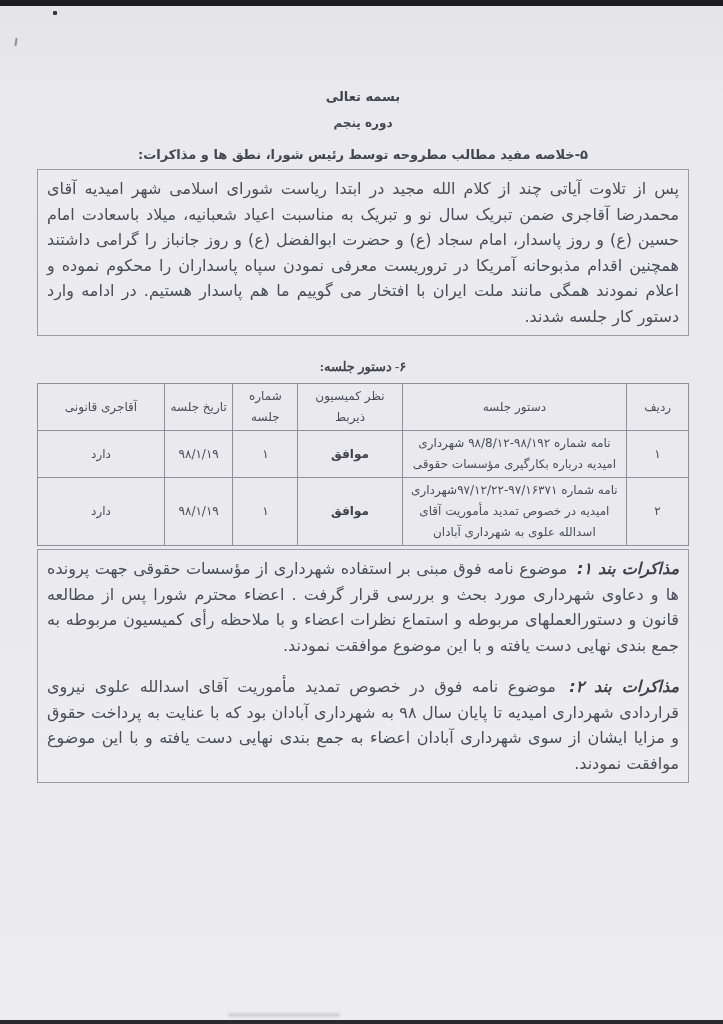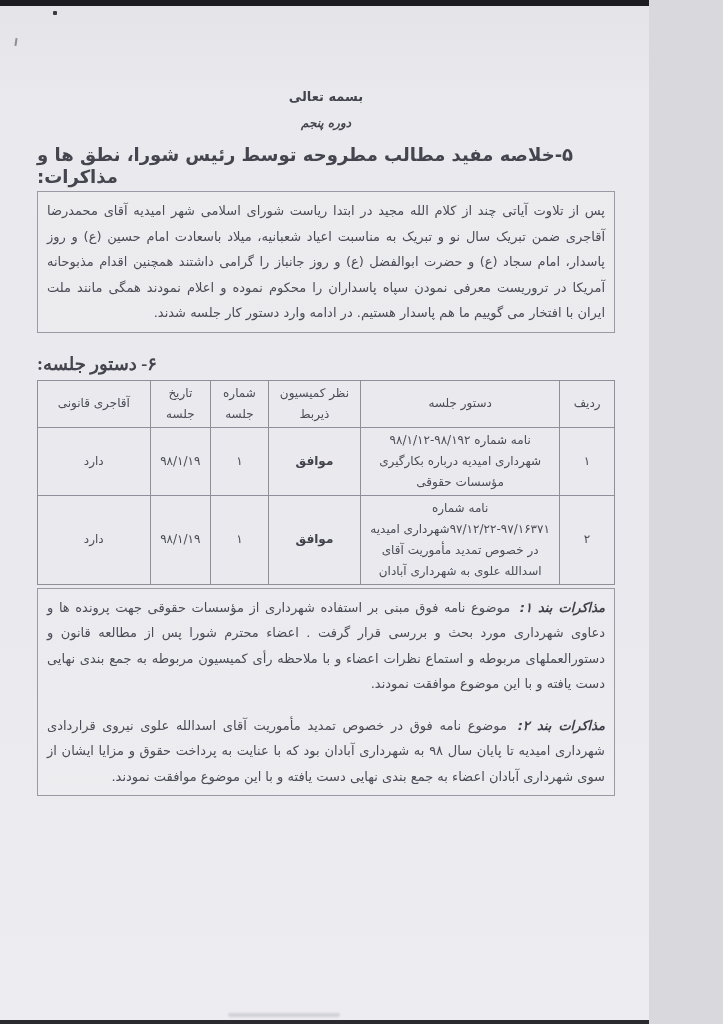--- a/index.html
+++ b/index.html
@@ -2,46 +2,46 @@
 <html lang="fa"><head>
 <meta charset="utf-8">
 <style>
   * { margin:0; padding:0; box-sizing:border-box; }
   html,body { width:723px; height:1024px; }
   body {
     font-family:"DejaVu Sans", sans-serif;
     background:#d8d8dd;
   }
   .page {
-    position:relative; width:649px; height:1024px; overflow:hidden;
+    position:relative; width:723px; height:1024px; overflow:hidden;
     background:linear-gradient(180deg,#e3e3e8 0%, #eaeaee 10%, #e9e9ee 55%, #ededf1 100%);
     color:#4c4c58;
   }
   .scan-edge-top { position:absolute; top:0; left:0; width:100%; height:6px; background:#1d1d21; }
   .scan-edge-bottom { position:absolute; bottom:0; left:0; width:100%; height:4px; background:#2a2a2f; }
   .artifact-dot { position:absolute; left:53px; top:11px; width:4px; height:4px; background:#3a3a40; border-radius:1px; }
   .artifact-tick { position:absolute; left:15px; top:38px; width:2px; height:8px; background:#8d8d95; transform:rotate(8deg); }
   .artifact-smudge { position:absolute; left:228px; bottom:7px; width:112px; height:4px; background:#d0d0d8; border-radius:2px; filter:blur(1px); }
 
   .content { position:absolute; top:0; left:37px; right:34px; direction:rtl; }
 
   .doc-header { margin-top:84px; text-align:center; font-weight:bold; color:#45454f; }
   .doc-header .line { line-height:26px; font-size:13px; }
-  .doc-header .term { font-size:12px;font-style:italic; }
+  .doc-header .term { font-size:12px; }
 
   .section-heading {
-    font-weight:bold; font-size:18px; color:#45454f;
-    margin-top:8px; line-height:22px; text-align:left;
+    font-weight:bold; font-size:13px; color:#45454f;
+    margin-top:8px; line-height:22px; text-align:center;
   }
   .mt-lg { margin-top:20px;font-family:Liberation Serif, serif; }
   .mt-md { margin-top:14px; }
 
   .text-box {
     border:1px solid #9a9aa4; background:rgba(255,255,255,0.10);
-    padding:6px 9px; font-size:13px; line-height:25.5px;
+    padding:6px 9px; font-size:16px; line-height:25.5px;
     text-align:justify; color:#4c4c58; margin-top:3px;
   }
   .text-box.box5 { min-height:136px; }
   .text-box.box7 { min-height:176px; }
   .para + .para { margin-top:16px; }
   .para-label { font-weight:bold; color:#3f3f49; margin-left:4px;font-style:italic; }
 
   .agenda-table {
     width:100%; border-collapse:collapse; margin-top:5px;
     font-size:12px; color:#4c4c58; table-layout:fixed;
@@ -101,21 +101,21 @@
           <th>دستور جلسه</th>
           <th>نظر کمیسیون ذیربط</th>
           <th>شماره جلسه</th>
           <th>تاریخ جلسه</th>
           <th>آقاجری قانونی</th>
         </tr>
       </thead>
       <tbody>
         <tr class="row-1">
           <td>۱</td>
-          <td>نامه شماره ۹۸/۱۹۲-۹۸/۱/۱۲ شهرداری امیدیه درباره بکارگیری مؤسسات حقوقی</td>
+          <td>نامه شماره ۹۸/۱۹۲-۹۸/8/۱۲ شهرداری امیدیه درباره بکارگیری مؤسسات حقوقی</td>
           <td class="opinion">موافق</td>
           <td>۱</td>
           <td>۹۸/۱/۱۹</td>
           <td>دارد</td>
         </tr>
         <tr class="row-2">
           <td>۲</td>
           <td>نامه شماره ۹۷/۱۶۳۷۱-۹۷/۱۲/۲۲شهرداری امیدیه در خصوص تمدید مأموریت آقای اسدالله علوی به شهرداری آبادان</td>
           <td class="opinion">موافق</td>
           <td>۱</td>

